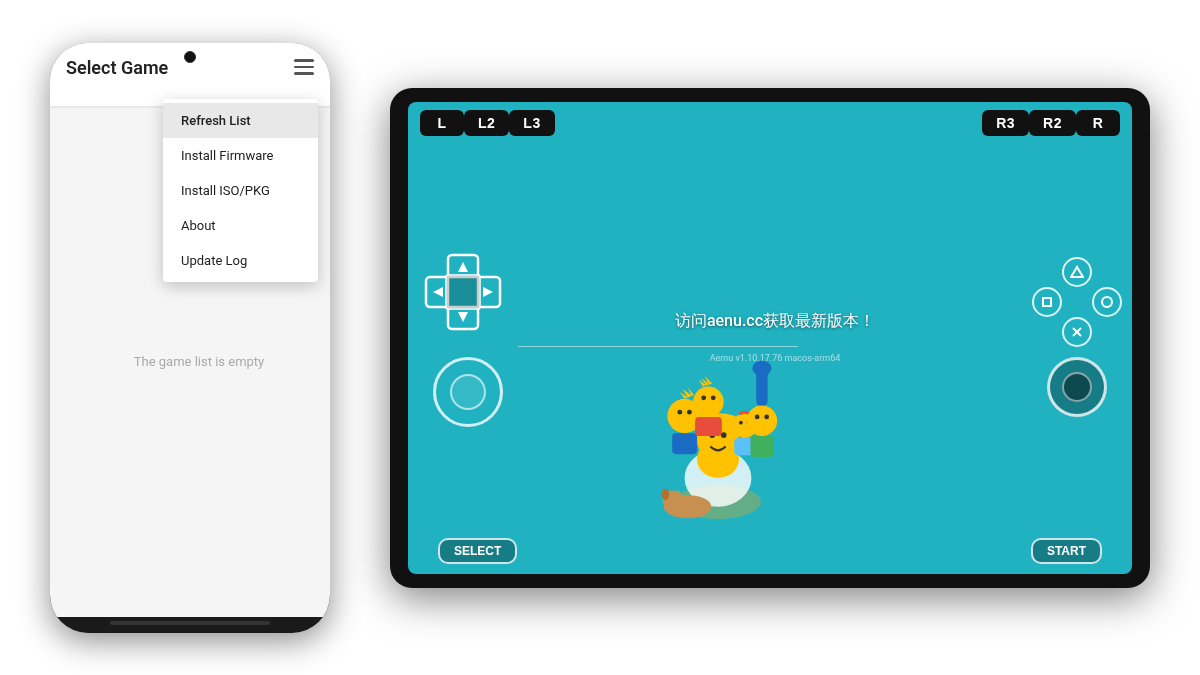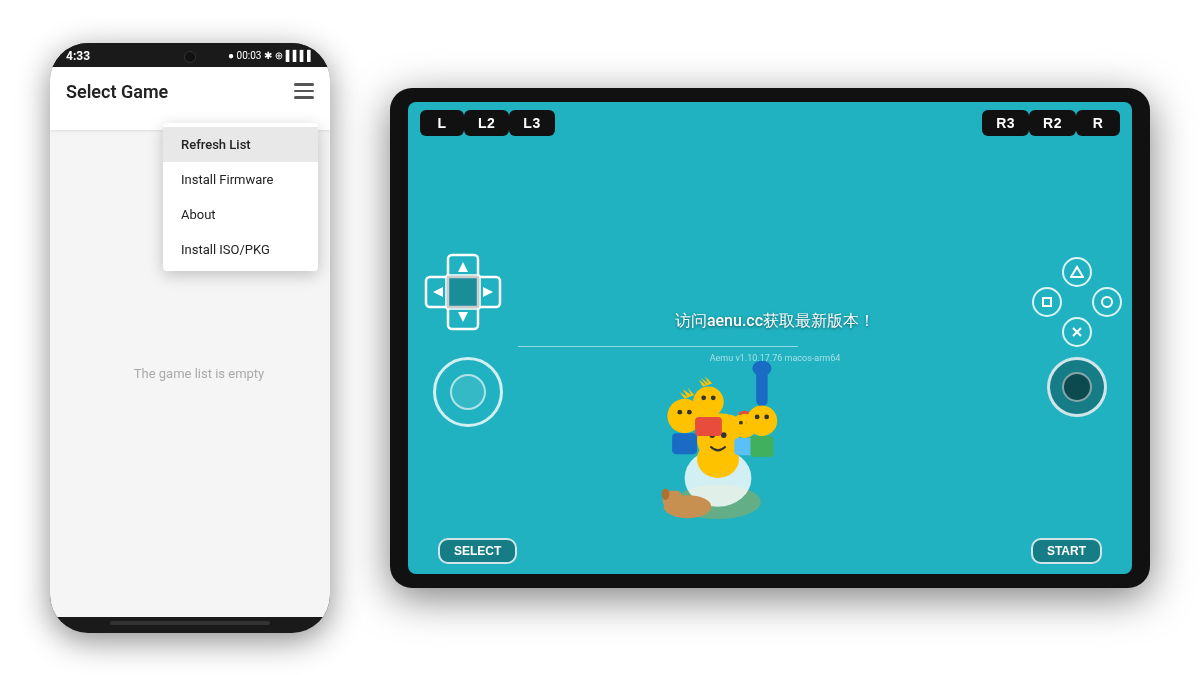--- a/index.html
+++ b/index.html
@@ -339,41 +339,36 @@
       align-items: center;
       gap: 10px;
     }
   </style>
 </head>
 <body>
 
 <div class="phone-wrapper">
   <div class="phone-body">
     <div class="phone-camera-notch"></div>
-    <div class="phone-status-bar">
-      <span class="phone-status-left">4:33</span>
-      <div class="phone-status-right">
-        <span>● 00:03 ✱ ⊕ ▌▌▌▌</span>
-      </div>
-    </div>
     <div class="phone-screen">
       <div class="phone-app-bar">
         <span class="phone-app-title">Select Game</span>
         <div class="phone-menu-icon">
           <span></span>
           <span></span>
           <span></span>
         </div>
       </div>
 
       <div class="dropdown-menu">
         <div class="dropdown-item active">Refresh List</div>
         <div class="dropdown-item">Install Firmware</div>
+        <div class="dropdown-item">Install ISO/PKG</div>
         <div class="dropdown-item">About</div>
-        <div class="dropdown-item">Install ISO/PKG</div>
+        <div class="dropdown-item">Update Log</div>
       </div>
 
       <div class="phone-content">
         <span class="phone-empty-text">The game list is empty</span>
       </div>
     </div>
     <div class="phone-bottom-bar"></div>
   </div>
 </div>
 

